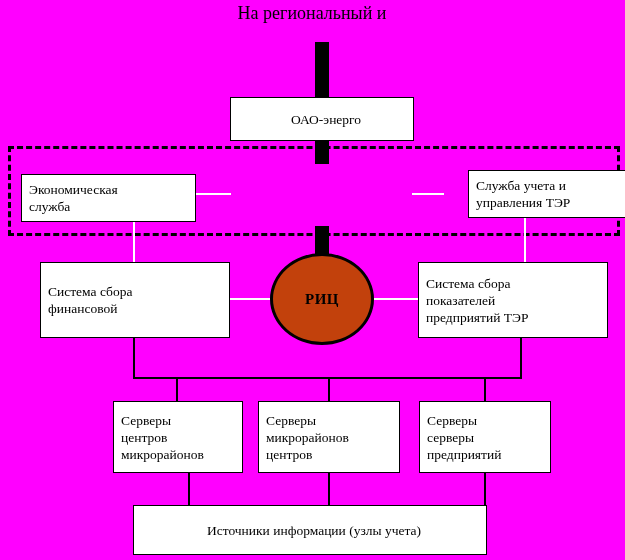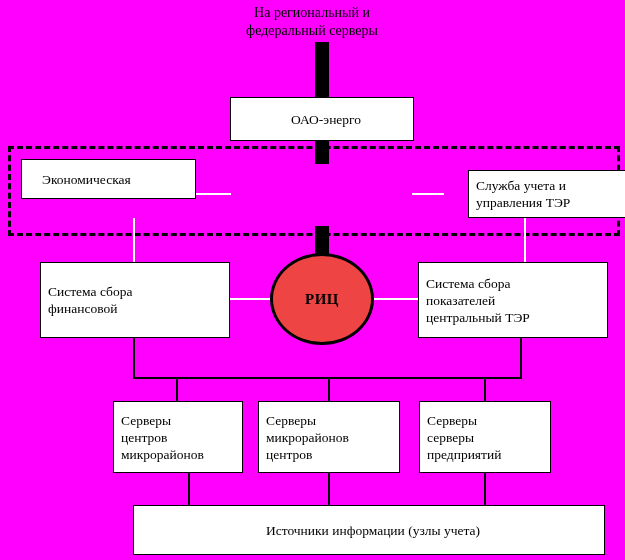--- a/index.html
+++ b/index.html
@@ -34,21 +34,21 @@
     display: block;
     padding: 0 7px;
   }
   .node.center-text .line {
     text-align: center;
     margin-left: 8px;
   }
   .top-label {
     position: absolute;
     text-align: center;
-    font-size: 14px;
+    font-size: 18px;
     line-height: 18px;
     color: #000000;
   }
   .top-label .line {
     display: block;
   }
   
   .conn {
     position: absolute;
     background: #ffffff;
@@ -64,39 +64,38 @@
   .dashed-box {
     position: absolute;
     border: 3px dashed #000000;
     box-sizing: border-box;
     background: transparent;
   }
   
   .circle {
     position: absolute;
     border-radius: 50%;
-    background: #ef4444;
+    background: #c2410c;
     border: 3px solid #000000;
     box-sizing: border-box;
     display: flex;
     align-items: center;
     justify-content: center;
     font-weight: bold;
     font-size: 15px;
     letter-spacing: 0.5px;
   }
 </style>
 </head>
 <body>
 
 <div id="stage">
 
   <div class="top-label" style="left:222px; top:4px; width:180px;">
     <span class="line">На региональный и</span>
-    <span class="line">федеральный серверы</span>
   </div>
 
   <div class="trunk" style="left:315px; top:42px; width:14px; height:56px;"></div>
 
   <div class="trunk" style="left:315px; top:140px; width:14px; height:24px;"></div>
 
   <div class="trunk" style="left:315px; top:226px; width:14px; height:40px;"></div>
 
   <div class="dashed-box" style="left:8px; top:146px; width:612px; height:90px;"></div>
 
@@ -122,38 +121,39 @@
 
   <div class="conn black" style="left:188px; top:473px; width:2px; height:32px;"></div>
   <div class="conn black" style="left:328px; top:473px; width:2px; height:32px;"></div>
   <div class="conn black" style="left:484px; top:473px; width:2px; height:32px;"></div>
 
   <div class="node center-text" style="left:230px; top:97px; width:184px; height:44px;">
     <span class="line">ОАО-энерго</span>
   </div>
 
 
-  <div class="node" style="left:21px; top:159px; width:175px; height:40px;padding-left:13px;">
+  <div class="node" style="left:21px; top:174px; width:175px; height:48px;">
     <span class="line">Экономическая</span>
+    <span class="line">служба</span>
   </div>
 
   <div class="node" style="left:468px; top:170px; width:165px; height:48px;">
     <span class="line">Служба учета и</span>
     <span class="line">управления ТЭР</span>
   </div>
 
   <div class="node" style="left:40px; top:262px; width:190px; height:76px;">
     <span class="line">Система сбора</span>
     <span class="line">финансовой</span>
   </div>
 
   <div class="node" style="left:418px; top:262px; width:190px; height:76px;">
     <span class="line">Система сбора</span>
     <span class="line">показателей</span>
-    <span class="line">центральный ТЭР</span>
+    <span class="line">предприятий ТЭР</span>
   </div>
 
   <div class="circle" style="left:270px; top:253px; width:104px; height:92px;">
     <span>РИЦ</span>
   </div>
 
   <div class="node" style="left:113px; top:401px; width:130px; height:72px;">
     <span class="line">Серверы</span>
     <span class="line">центров</span>
     <span class="line">микрорайонов</span>
@@ -164,17 +164,17 @@
     <span class="line">микрорайонов</span>
     <span class="line">центров</span>
   </div>
 
   <div class="node" style="left:419px; top:401px; width:132px; height:72px;">
     <span class="line">Серверы</span>
     <span class="line">серверы</span>
     <span class="line">предприятий</span>
   </div>
 
-  <div class="node center-text" style="left:133px; top:505px; width:472px; height:50px;">
+  <div class="node center-text" style="left:133px; top:505px; width:354px; height:50px;">
     <span class="line">Источники информации (узлы учета)</span>
   </div>
 
 </div>
 
 </body></html>

